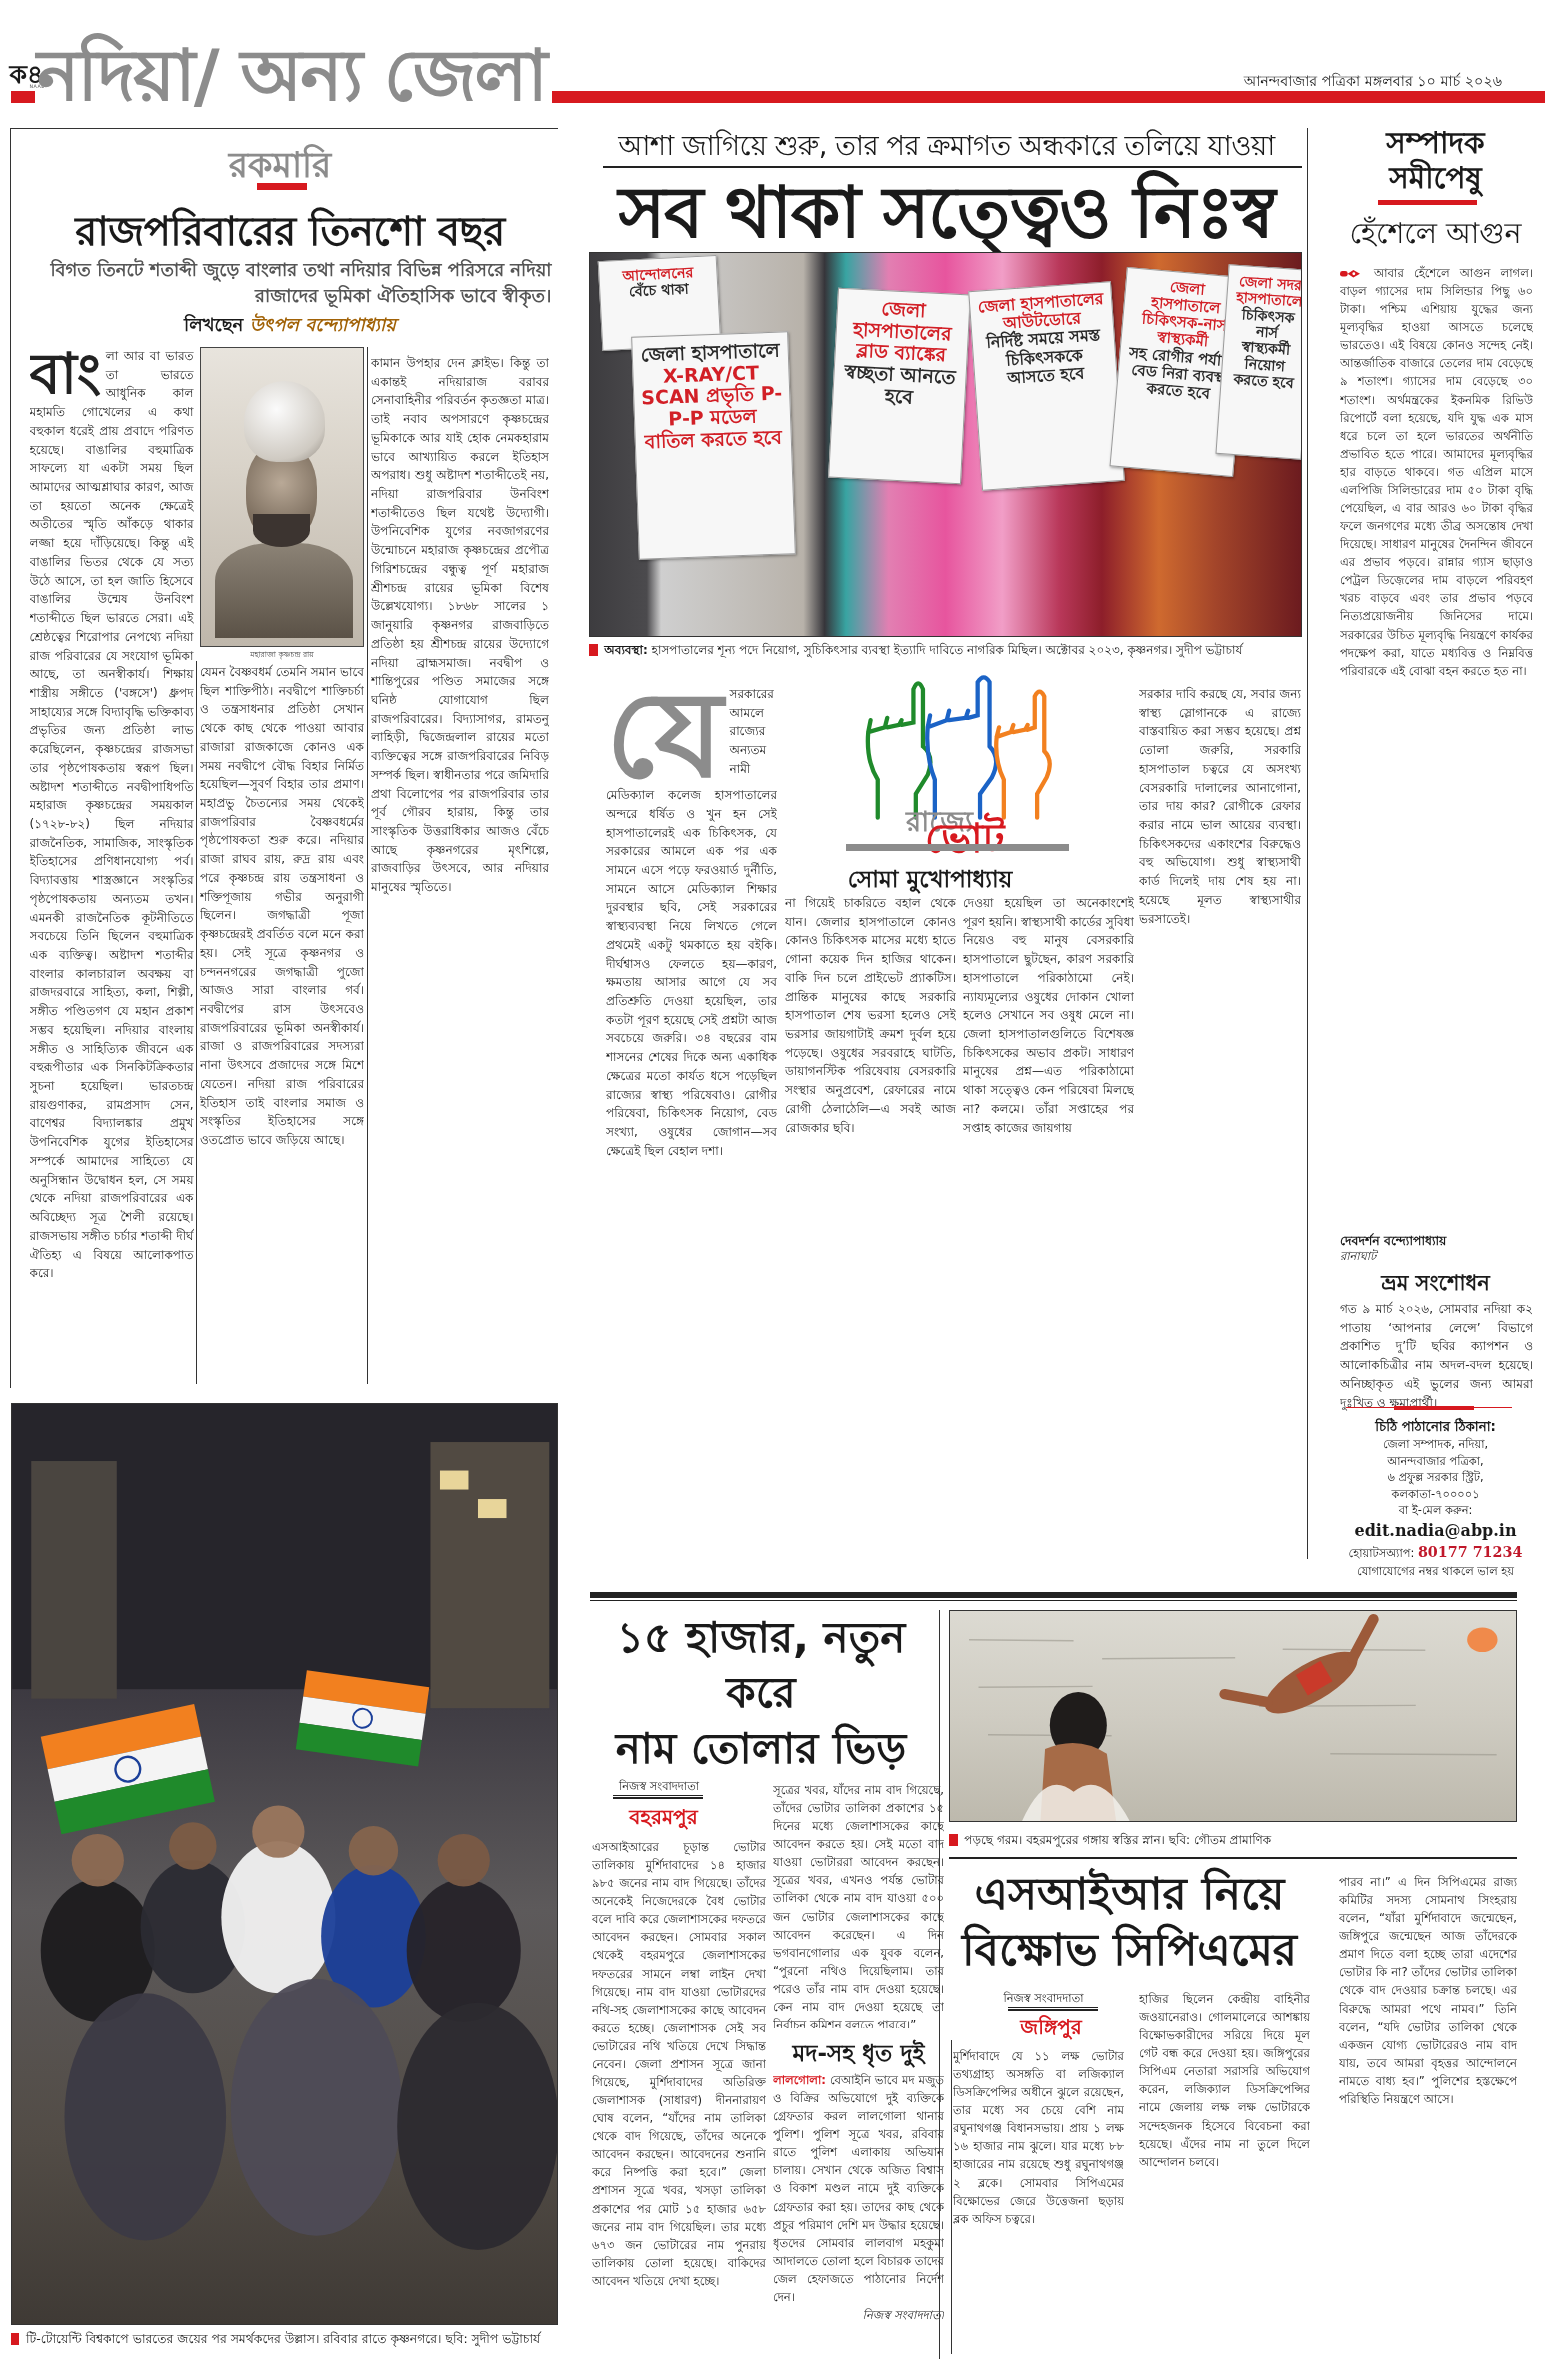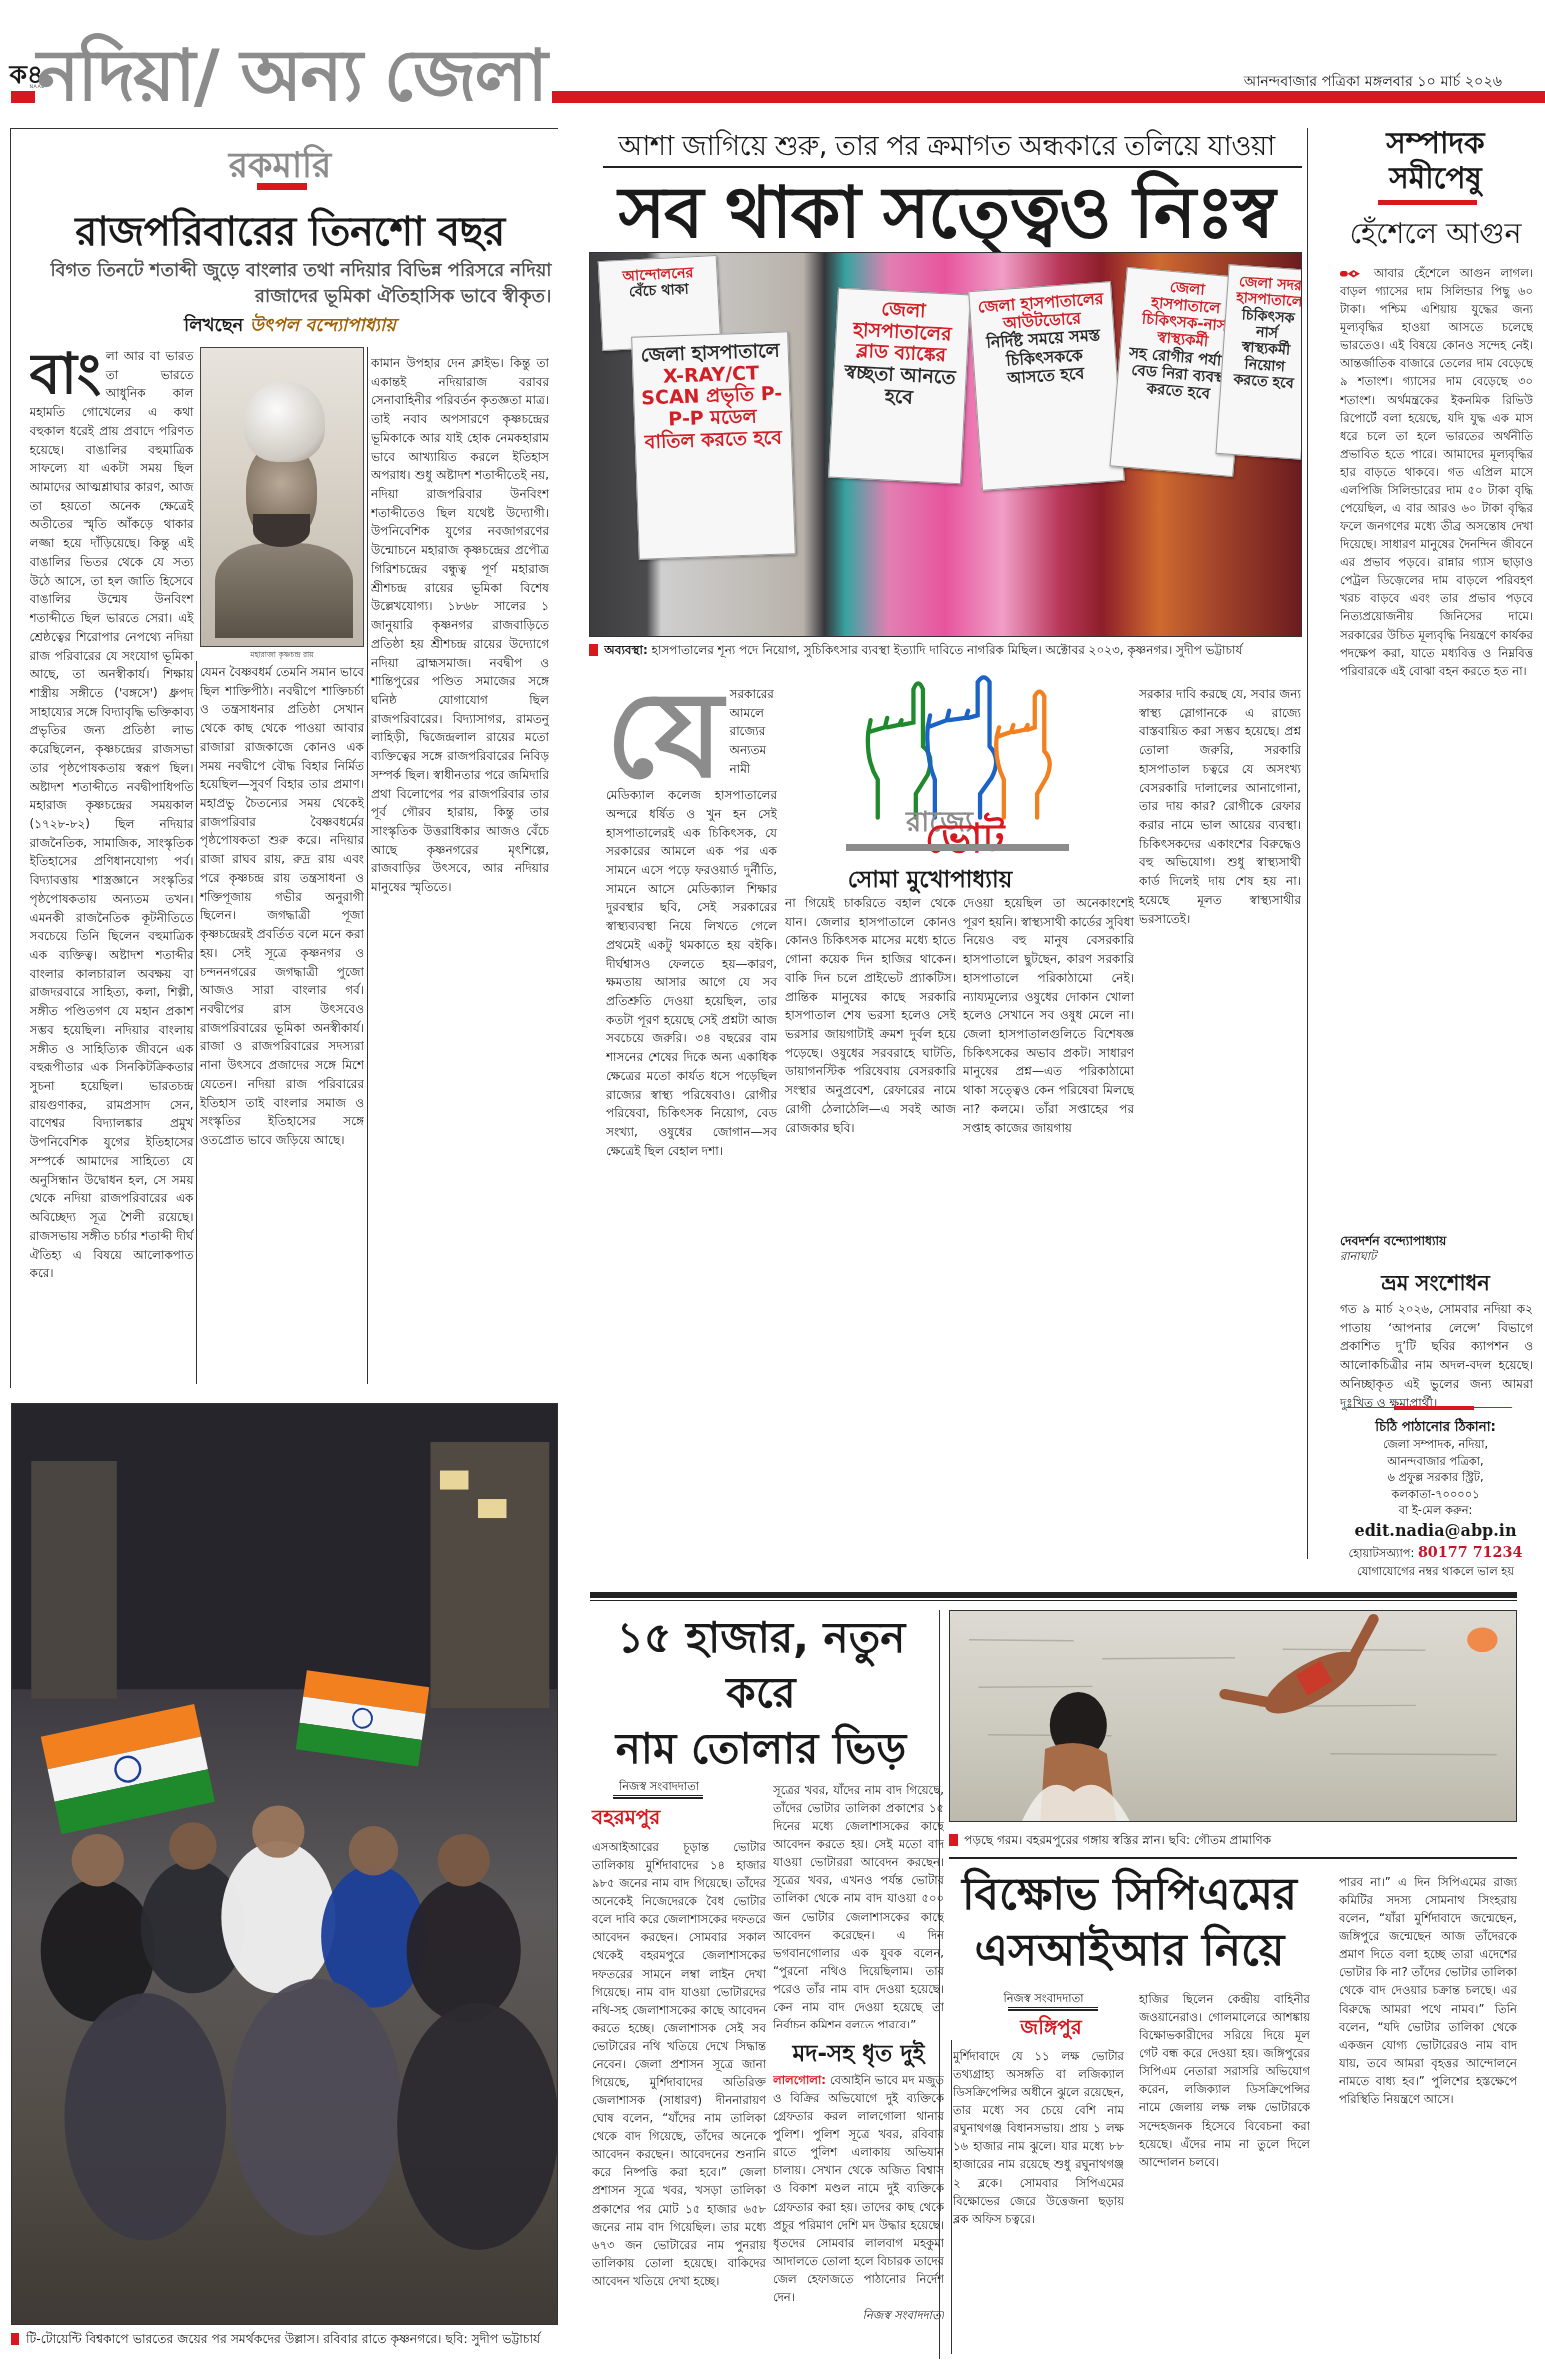--- a/index.html
+++ b/index.html
@@ -88,21 +88,21 @@
 
   
   #lower-rule-thick { left: 590px; top: 1592px; width: 927px; height: 5.7px; }
   #lower-rule-thin { left: 590px; top: 1600px; width: 927px; height: 1.4px; }
 
   
   #sir-headline { left: 590px; top: 1610px; width: 342px; text-align: center; font-size: 42px; font-weight: bold; line-height: 1.32; }
   #sir-reporter { left: 609px; top: 1778px; width: 100px; text-align: center; font-size: 11.4px; }
   #sir-reporter-rule1 { left: 630px; top: 1795px; width: 90px; height: 1px; }
   #sir-reporter-rule2 { left: 630px; top: 1797px; width: 90px; height: 2.4px; }
-  #sir-dateline { left: 609px; top: 1802px; width: 143px; font-size: 20px; font-weight: bold; color: #d7191f; }
+  #sir-dateline { left: 609px; top: 1802px; width: 143px; text-align: center; font-size: 20px; font-weight: bold; color: #d7191f; }
   #sir-col1 { left: 592px; top: 1838px; width: 174px; height: 516px; font-size: 11.6px; }
   #sir-col2 { left: 773px; top: 1781px; width: 171px; height: 247px; font-size: 11.6px; }
   #mod-headline { left: 773px; top: 2035px; width: 171px; text-align: center; font-size: 23px; font-weight: bold; }
   #mod-body { left: 773px; top: 2071px; width: 171px; height: 283px; font-size: 11.6px; }
   #mod-body .loc { color: #d7191f; font-weight: bold; }
   .vr-mid { left: 939px; top: 1610px; height: 749px; }
 
   
   #bath-photo { left: 949px; top: 1610px; width: 568px; height: 212px; border: 1px solid #333; overflow: hidden;
     background: linear-gradient(180deg,#dcdad2 0%,#cfccc2 50%,#bdb9ad 100%); }
@@ -340,22 +340,22 @@
     <ellipse cx="1120" cy="60" rx="32" ry="26" fill="#f08a4b"></ellipse>
   </svg>
 </div>
 <div class="abs" id="bath-caption">
   <span class="cap-square"></span>
   <span>পড়ছে গরম। বহরমপুরের গঙ্গায় স্বস্তির স্নান। ছবি: গৌতম প্রামাণিক</span>
 </div>
 <div class="abs rule" id="bath-rule"></div>
 
 <div class="abs" id="cpim-headline">
+  <div>এসআইআর নিয়ে</div>
   <div>বিক্ষোভ সিপিএমের</div>
-  <div>এসআইআর নিয়ে</div>
 </div>
 <div class="abs" id="cpim-reporter">নিজস্ব সংবাদদাতা</div>
 <div class="abs rule" id="cpim-rule1"></div>
 <div class="abs rule" id="cpim-rule2"></div>
 <div class="abs" id="cpim-dateline">জঙ্গিপুর</div>
 <div class="vrule vr-cpim"></div>
 <div class="abs bodytext" id="cpim-col1">মুর্শিদাবাদে যে ১১ লক্ষ ভোটার তথ্যগ্রাহ্য অসঙ্গতি বা লজিক্যাল ডিসক্রিপেন্সির অধীনে ঝুলে রয়েছেন, তার মধ্যে সব চেয়ে বেশি নাম রঘুনাথগঞ্জ বিধানসভায়। প্রায় ১ লক্ষ ১৬ হাজার নাম ঝুলে। যার মধ্যে ৮৮ হাজারের নাম রয়েছে শুধু রঘুনাথগঞ্জ ২ ব্লকে। সোমবার সিপিএমের বিক্ষোভের জেরে উত্তেজনা ছড়ায় ব্লক অফিস চত্বরে।</div>
 <div class="abs bodytext" id="cpim-col2">হাজির ছিলেন কেন্দ্রীয় বাহিনীর জওয়ানেরাও। গোলমালেরে আশঙ্কায় বিক্ষোভকারীদের সরিয়ে দিয়ে মূল গেট বন্ধ করে দেওয়া হয়। জঙ্গিপুরের সিপিএম নেতারা সরাসরি অভিযোগ করেন, লজিক্যাল ডিসক্রিপেন্সির নামে জেলায় লক্ষ লক্ষ ভোটারকে সন্দেহজনক হিসেবে বিবেচনা করা হয়েছে। এঁদের নাম না তুলে দিলে আন্দোলন চলবে।</div>
 <div class="abs bodytext" id="cpim-col3">পারব না।” এ দিন সিপিএমের রাজ্য কমিটির সদস্য সোমনাথ সিংহরায় বলেন, “যাঁরা মুর্শিদাবাদে জন্মেছেন, জঙ্গিপুরে জন্মেছেন আজ তাঁদেরকে প্রমাণ দিতে বলা হচ্ছে তারা এদেশের ভোটার কি না? তাঁদের ভোটার তালিকা থেকে বাদ দেওয়ার চক্রান্ত চলছে। এর বিরুদ্ধে আমরা পথে নামব।” তিনি বলেন, “যদি ভোটার তালিকা থেকে একজন যোগ্য ভোটারেরও নাম বাদ যায়, তবে আমরা বৃহত্তর আন্দোলনে নামতে বাধ্য হব।” পুলিশের হস্তক্ষেপে পরিস্থিতি নিয়ন্ত্রণে আসে।</div>
 

